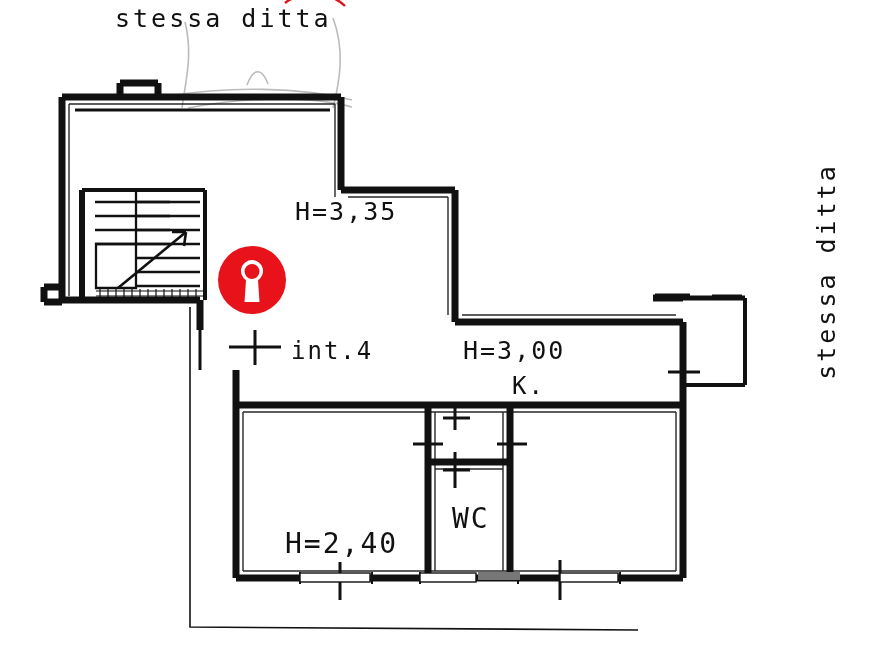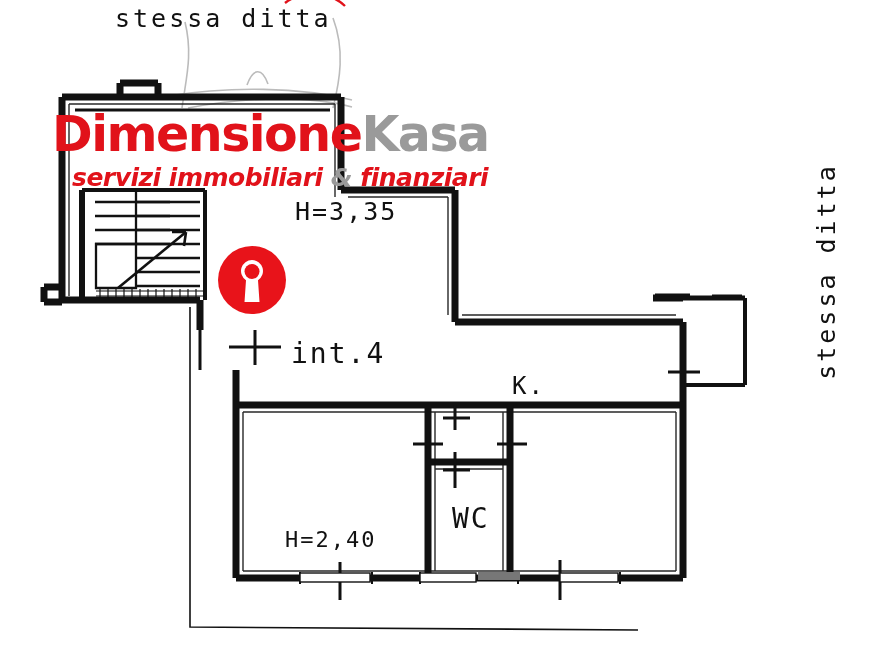--- a/index.html
+++ b/index.html
@@ -21,23 +21,23 @@
     letter-spacing:1px;
   }
   #label-stessa-ditta-top{left:115px;top:4px;font-size:25px;letter-spacing:3px;}
   #label-stessa-ditta-right{
     left:718px;top:257px;font-size:25px;letter-spacing:3px;
     transform:rotate(-90deg);transform-origin:center center;
   }
   #label-h335{left:283px;top:197px;font-size:25px;letter-spacing:2px;margin-left:12px;}
   #label-h300{left:463px;top:336px;font-size:25px;letter-spacing:2px;}
   #label-k{left:512px;top:372px;font-size:24px;letter-spacing:2px;}
-  #label-int4{left:291px;top:337px;font-size:28px;letter-spacing:2px;}
+  #label-int4{left:291px;top:337px;font-size:24px;letter-spacing:2px;}
   #label-wc{left:452px;top:502px;font-size:28px;letter-spacing:2px;}
-  #label-h240{left:285px;top:527px;font-size:22px;letter-spacing:2px;}
+  #label-h240{left:285px;top:527px;font-size:28px;letter-spacing:2px;}
 
   
   #watermark{position:absolute;left:52px;top:108px;width:420px;height:90px;pointer-events:none;}
   #watermark-main{
     font-family:"DejaVu Sans","Liberation Sans",sans-serif;
     font-weight:bold;font-size:49px;line-height:54px;
     letter-spacing:-1.5px;white-space:nowrap;
   }
   .wm-red{color:#e1121a;}
   .wm-gray{color:#9a9a9a;}
@@ -188,39 +188,30 @@
     </g>
 
   </svg>
 
   <div class="plan-label" id="label-stessa-ditta-top">stessa ditta</div>
 
   <div class="plan-label" id="label-stessa-ditta-right">stessa ditta</div>
 
   <div class="plan-label" id="label-h335">H=3,35</div>
 
+  <div class="plan-label" id="label-h300">H=3,00</div>
 
   <div class="plan-label" id="label-k">K.</div>
 
   <div class="plan-label" id="label-int4">int.4</div>
 
   <div class="plan-label" id="label-wc">WC</div>
 
   <div class="plan-label" id="label-h240">H=2,40</div>
 
-  <div id="watermark">
-    <div id="watermark-main">
-      <span class="wm-red">Dimensione</span><span class="wm-gray">Kasa</span>
-    </div>
-    <div id="watermark-tag">
-      <span class="wm-red">servizi immobiliari</span>
-      <span class="wm-gray">&amp;</span>
-      <span class="wm-red">finanziari</span>
-    </div>
-  </div>
 
   <svg id="keyhole-logo" viewBox="0 0 68 68" xmlns="http://www.w3.org/2000/svg">
     <circle cx="34" cy="34" r="34" fill="#e8131a"></circle>
     <path d="M34 14 a11 11 0 0 1 6 20.2 L41.5 56 h-15 L28 34.2 A11 11 0 0 1 34 14 Z" fill="#ffffff"></path>
     <circle cx="34" cy="25.5" r="7.5" fill="#e8131a"></circle>
   </svg>
 
 </div>
 
 </body></html>

